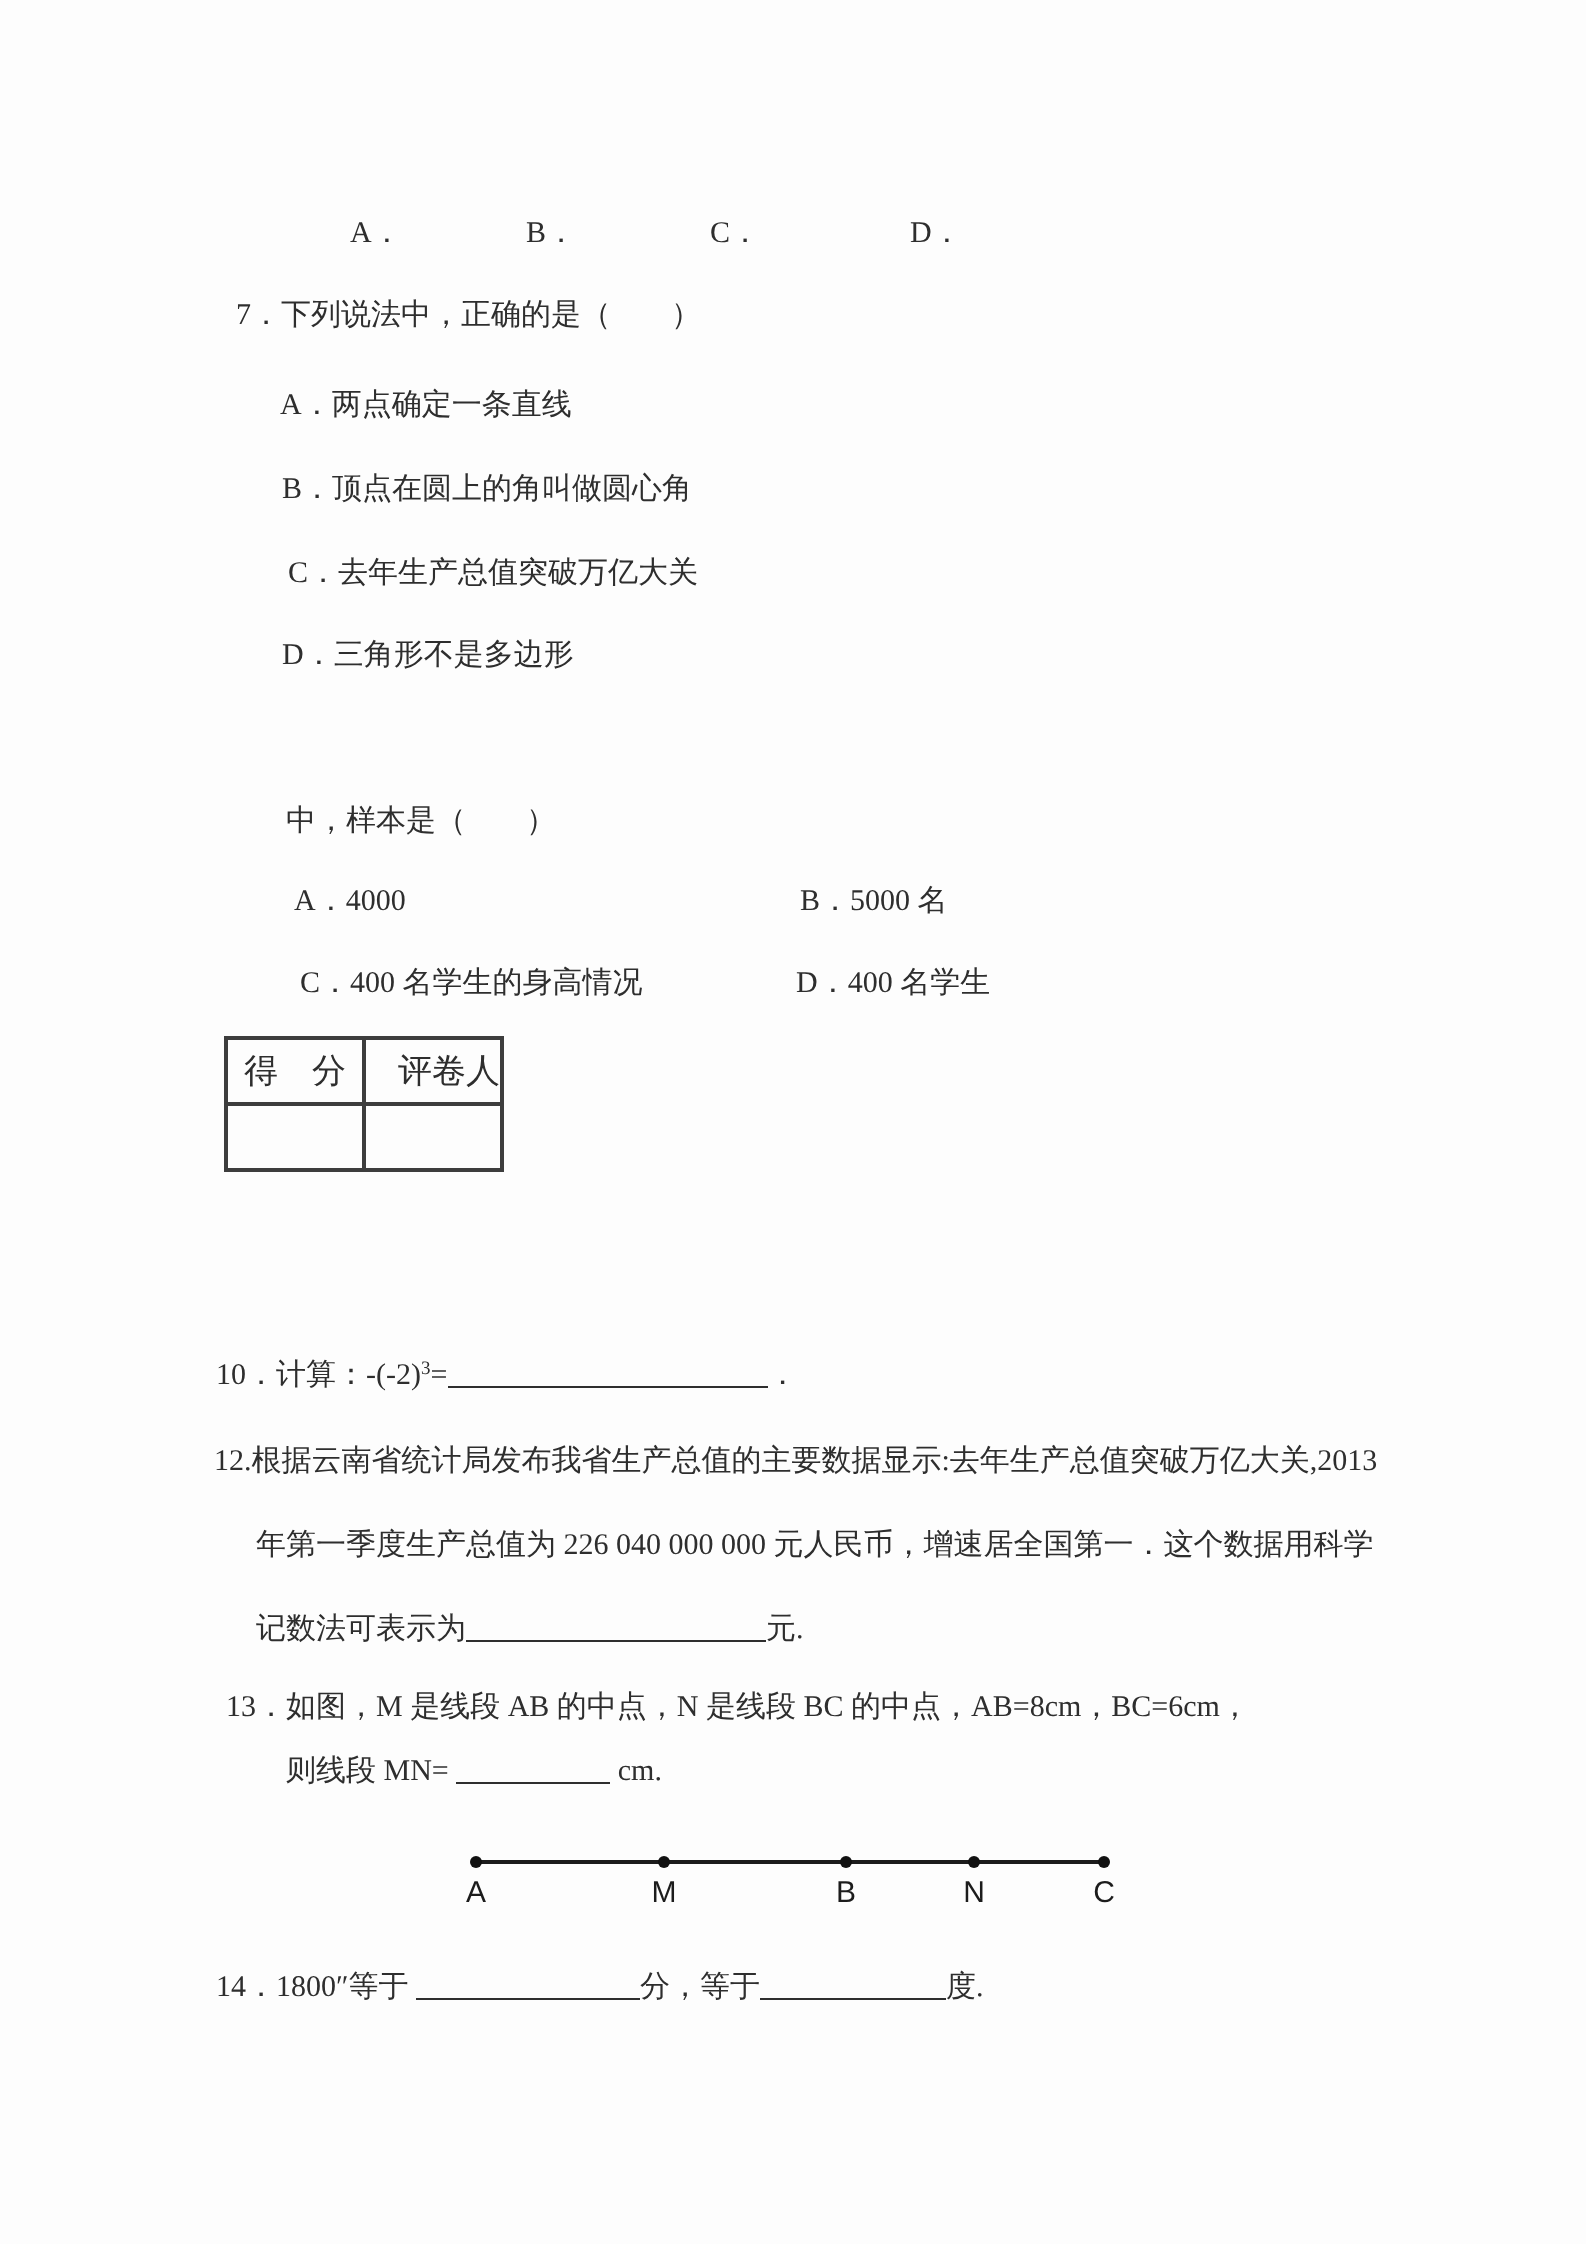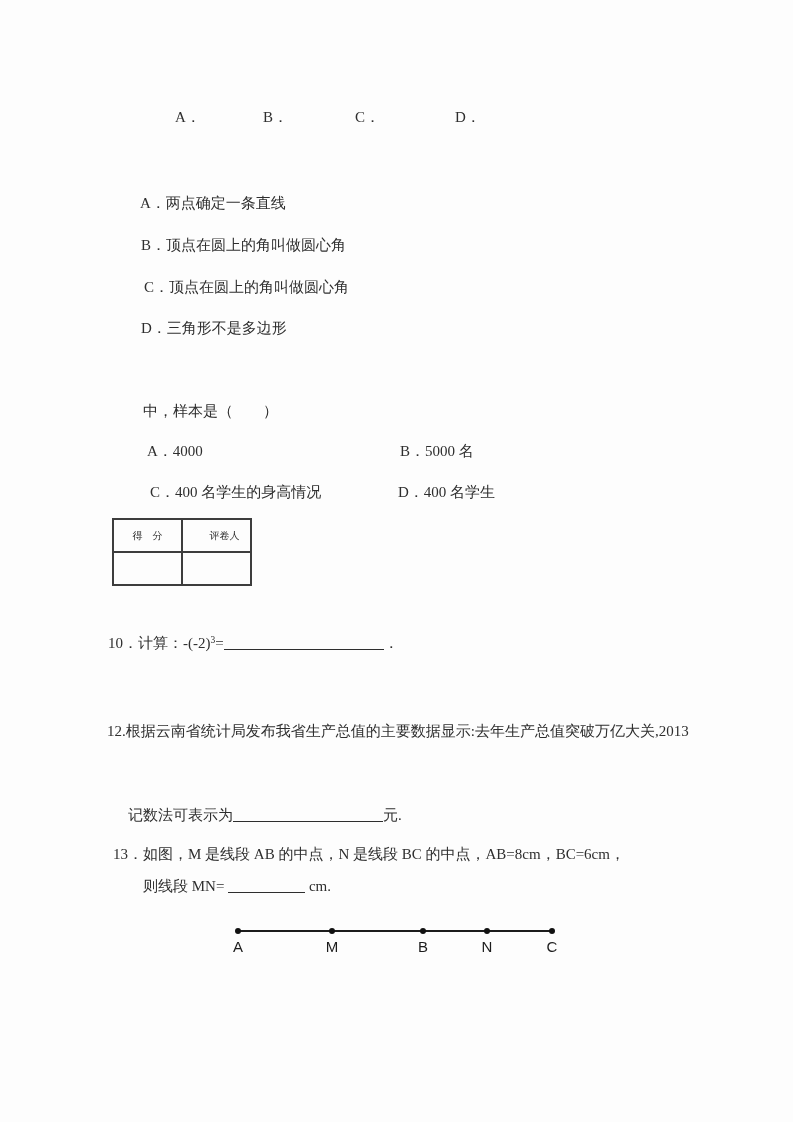--- a/index.html
+++ b/index.html
@@ -37,21 +37,21 @@
     border:2px solid #3d3d3d;
     box-sizing:border-box;
     display:grid;
     grid-template-columns:69px 1fr;
     grid-template-rows:33px 1fr;
   }
   .score-cell{
     border-right:2px solid #3d3d3d;
     border-bottom:2px solid #3d3d3d;
     display:flex;align-items:center;justify-content:center;
-    font-size:10px;
+    font-size:17px;
     box-sizing:border-box;
     font-family:Liberation Serif, serif;
   }
   .score-cell.last-col{border-right:none;padding-left:16px;}
   .score-cell.last-row{border-bottom:none;}
   .diagram{
     position:absolute;
     left:0;top:0;width:793px;height:1122px;
     pointer-events:none;
   }
@@ -89,46 +89,48 @@
 </head>
 <body>
 
 <div class="page">
 
   <span class="t" style="left:175px;top:107px">A．</span>
   <span class="t" style="left:263px;top:107px">B．</span>
   <span class="t" style="left:355px;top:107px">C．</span>
   <span class="t" style="left:455px;top:107px">D．</span>
 
+  <div class="t" style="left:118px;top:148px">7．下列说法中，正确的是（　　）</div>
   <div class="t" style="left:140px;top:193px">A．两点确定一条直线</div>
   <div class="t" style="left:141px;top:235px">B．顶点在圆上的角叫做圆心角</div>
-  <div class="t" style="left:144px;top:277px">C．顶点在圆上的角叫做圆心角</div>
+  <div class="t" style="left:144px;top:277px">C．去年生产总值突破万亿大关</div>
   <div class="t" style="left:141px;top:318px">D．三角形不是多边形</div>
 
   <div class="t" style="left:143px;top:401px">中，样本是（　　）</div>
   <div class="t" style="left:147px;top:441px">A．4000</div>
   <div class="t" style="left:400px;top:441px">B．5000 名</div>
   <div class="t" style="left:150px;top:482px">C．400 名学生的身高情况</div>
   <div class="t" style="left:398px;top:482px">D．400 名学生</div>
 
   <div class="score-table">
     <div class="score-cell">得　分</div>
     <div class="score-cell last-col">评卷人</div>
     <div class="score-cell last-row"></div>
     <div class="score-cell last-col last-row"></div>
   </div>
 
 
 
-  <div class="t" style="left:108px;top:630px">
+  <div class="t" style="left:108px;top:675px">
     <span>10．计算：-(-2)</span><span class="sup">3</span><span>=</span><span class="blank" style="width:160px"></span><span>．</span>
   </div>
 
 
   <div class="t" style="left:107px;top:721px">12.根据云南省统计局发布我省生产总值的主要数据显示:去年生产总值突破万亿大关,2013</div>
+  <div class="t" style="left:128px;top:763px">年第一季度生产总值为 226 040 000 000 元人民币，增速居全国第一．这个数据用科学</div>
   <div class="t" style="left:128px;top:805px">
     <span>记数法可表示为</span><span class="blank" style="width:150px"></span><span>元.</span>
   </div>
 
   <div class="t" style="left:113px;top:844px">13．如图，M 是线段 AB 的中点，N 是线段 BC 的中点，AB=8cm，BC=6cm，</div>
   <div class="t" style="left:143px;top:876px">
     <span>则线段 MN= </span><span class="blank" style="width:77px"></span><span> cm.</span>
   </div>
 
   <div class="diagram">
@@ -138,15 +140,18 @@
     <div class="dot" style="left:420px"></div>
     <div class="dot" style="left:484px"></div>
     <div class="dot" style="left:549px"></div>
     <div class="pt-label" style="left:238px">A</div>
     <div class="pt-label" style="left:332px">M</div>
     <div class="pt-label" style="left:423px">B</div>
     <div class="pt-label" style="left:487px">N</div>
     <div class="pt-label" style="left:552px">C</div>
   </div>
 
+  <div class="t" style="left:108px;top:984px">
+    <span>14．1800″等于 </span><span class="blank" style="width:112px"></span><span>分，等于</span><span class="blank" style="width:93px"></span><span>度.</span>
+  </div>
 
 
 </div>
 
 </body></html>

